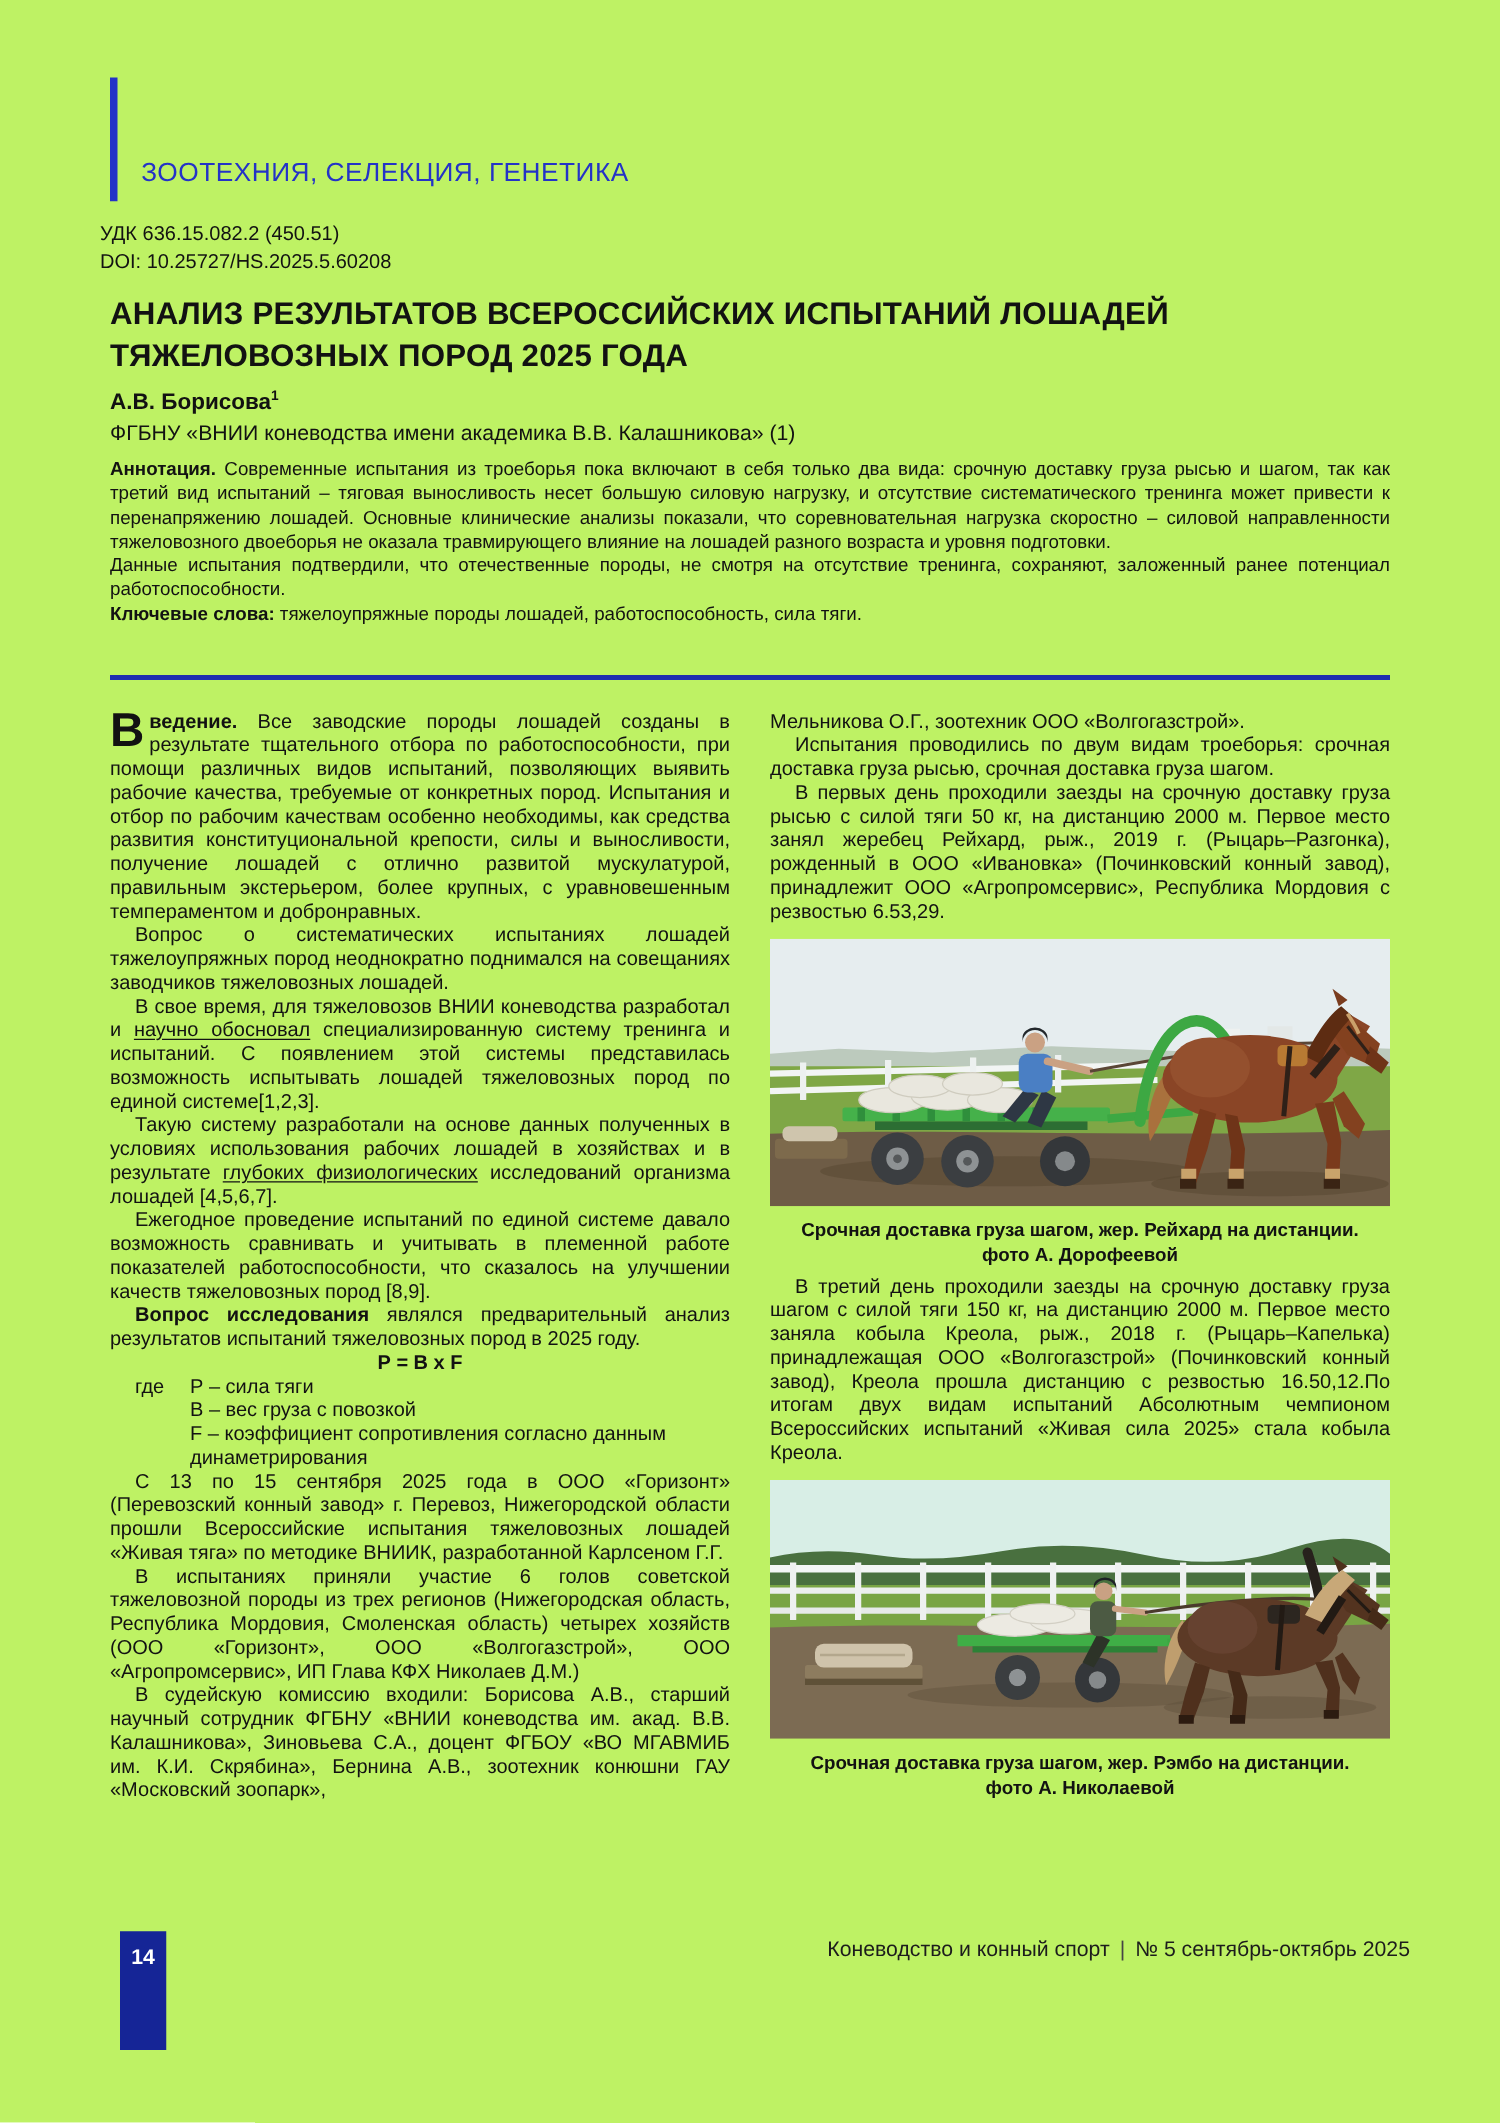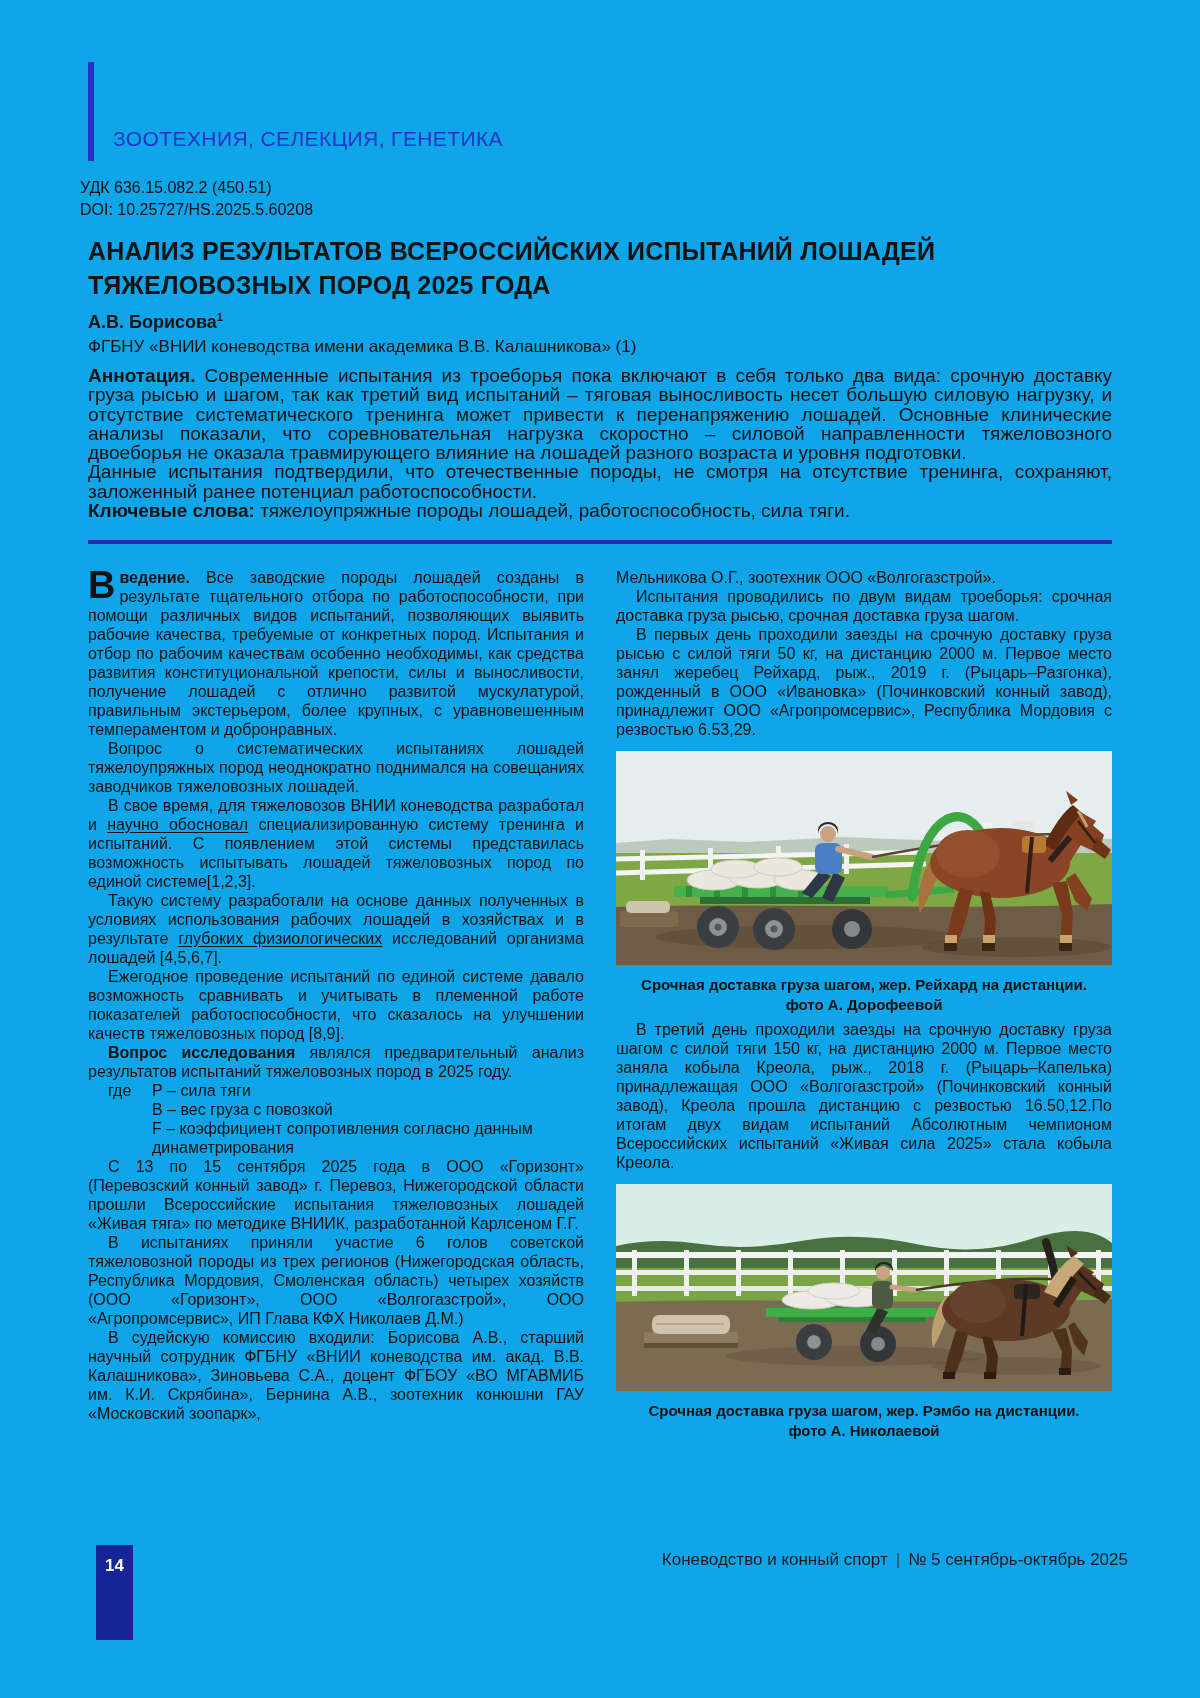--- a/index.html
+++ b/index.html
@@ -1,27 +1,27 @@
 <!DOCTYPE html>
 <html><head>
 <meta charset="utf-8">
 <style>
   html,body { margin:0; padding:0; background:#ffffff; }
   .page {
-    position:relative; width:1200px; height:1698px; background:#0ea5e9;
+    position:relative; width:1200px; height:1698px; background:#bef264;
     font-family:"Liberation Sans", sans-serif; color:#121212; overflow:hidden;
   }
   .section-bar { position:absolute; left:88px; top:62px; width:6px; height:99px; background:#2433c7; }
   .section-header { position:absolute; left:113px; top:127px; font-size:21px; color:#2433c7; letter-spacing:.4px; }
   .meta { position:absolute; left:80px; top:177px; font-size:16px; line-height:22px; }
   .title { position:absolute; left:88px; top:234px; width:965px; margin:0; font-size:25px; line-height:34px; font-weight:bold; letter-spacing:.2px; }
   .author { position:absolute; left:88px; top:311px; font-size:18px; font-weight:bold; }
   .author sup { font-size:11px; }
   .affiliation { position:absolute; left:88px; top:337px; font-size:17px; }
-  .abstract { position:absolute; left:88px; top:366px; width:1024px; font-size:19px; line-height:19.3px; text-align:justify; }
+  .abstract { position:absolute; left:88px; top:366px; width:1024px; font-size:15px; line-height:19.3px; text-align:justify; }
   .abstract p { margin:0; }
   .rule { position:absolute; left:88px; top:540px; width:1024px; height:4px; background:#1e2db0; }
   .columns { position:absolute; left:88px; top:568px; width:1024px; display:flex; gap:32px; }
   .col { width:496px; font-size:16px; line-height:19px; text-align:justify; }
   .para { margin:0; text-indent:20px; }
   .para.no-indent { text-indent:0; }
   .para u { text-underline-offset:2px; }
   .dropcap { float:left; font-weight:bold; font-size:38px; line-height:31px; padding:2px 4px 0 0; }
   .formula { margin:0; text-align:center; font-weight:bold; text-indent:0; }
   .where-line { text-align:left; padding-left:20px; }
@@ -69,20 +69,21 @@
 
     <div class="col">
       <p class="para no-indent">
         <span class="dropcap">В</span><b>ведение.</b><span> Все заводские породы лошадей созданы в результате тщательного отбора по работоспособности, при помощи различных видов испытаний, позволяющих выявить рабочие качества, требуемые от конкретных пород. Испытания и отбор по рабочим качествам особенно необходимы, как средства развития конституциональной крепости, силы и выносливости, получение лошадей с отлично развитой мускулатурой, правильным экстерьером, более крупных, с уравновешенным темпераментом и добронравных.</span>
       </p>
       <p class="para">Вопрос о систематических испытаниях лошадей тяжелоупряжных пород неоднократно поднимался на совещаниях заводчиков тяжеловозных лошадей.</p>
       <p class="para"><span>В свое время, для тяжеловозов ВНИИ коневодства разработал и </span><u>научно обосновал</u><span> специализированную систему тренинга и испытаний. С появлением этой системы представилась возможность испытывать лошадей тяжеловозных пород по единой системе[1,2,3].</span></p>
       <p class="para"><span>Такую систему разработали на основе данных полученных в условиях использования рабочих лошадей в хозяйствах и в результате </span><u>глубоких физиологических</u><span> исследований организма лошадей [4,5,6,7].</span></p>
       <p class="para">Ежегодное проведение испытаний по единой системе давало возможность сравнивать и учитывать в племенной работе показателей работоспособности, что сказалось на улучшении качеств тяжеловозных пород [8,9].</p>
       <p class="para"><b>Вопрос исследования</b><span> являлся предварительный анализ результатов испытаний тяжеловозных пород в 2025 году.</span></p>
+      <p class="formula">Р = В х F</p>
       <div class="where-line"><span class="where-gde">где</span><span>Р – сила тяги</span></div>
       <div class="where-item">В – вес груза с повозкой</div>
       <div class="where-item">F – коэффициент сопротивления согласно данным динаметрирования</div>
       <p class="para">С 13 по 15 сентября 2025 года в ООО «Горизонт» (Перевозский конный завод» г. Перевоз, Нижегородской области прошли Всероссийские испытания тяжеловозных лошадей «Живая тяга» по методике ВНИИК, разработанной Карлсеном Г.Г.</p>
       <p class="para">В испытаниях приняли участие 6 голов советской тяжеловозной породы из трех регионов (Нижегородская область, Республика Мордовия, Смоленская область) четырех хозяйств (ООО «Горизонт», ООО «Волгогазстрой», ООО «Агропромсервис», ИП Глава КФХ Николаев Д.М.)</p>
       <p class="para">В судейскую комиссию входили: Борисова А.В., старший научный сотрудник ФГБНУ «ВНИИ коневодства им. акад. В.В. Калашникова», Зиновьева С.А., доцент ФГБОУ «ВО МГАВМИБ им. К.И. Скрябина», Бернина А.В., зоотехник конюшни ГАУ «Московский зоопарк»,</p>
     </div>
 
     <div class="col">
       <p class="para no-indent">Мельникова О.Г., зоотехник ООО «Волгогазстрой».</p>

